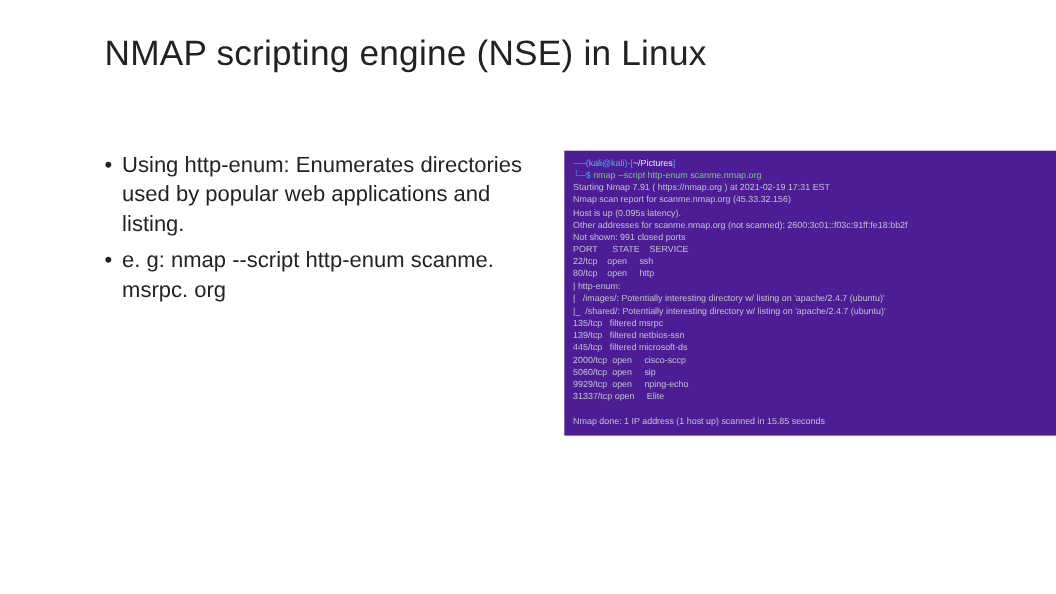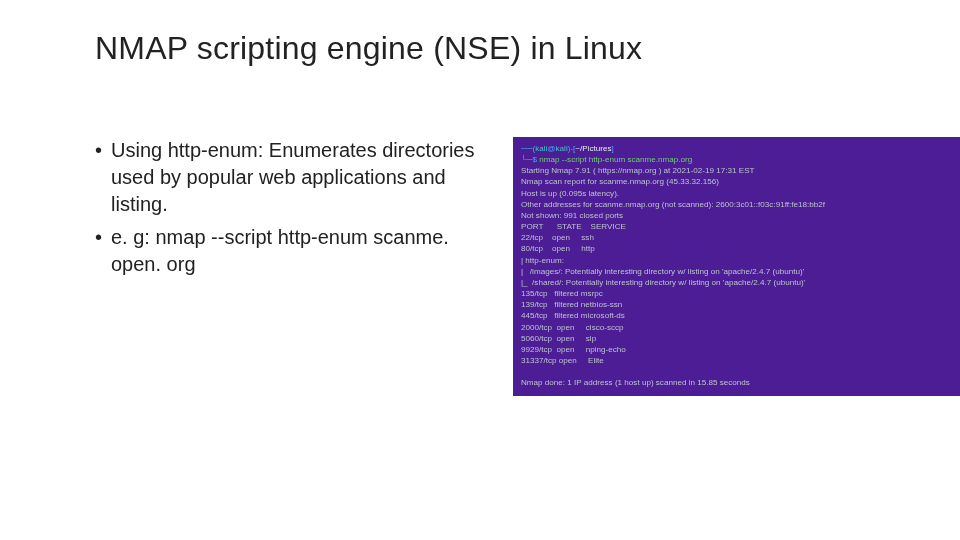--- a/index.html
+++ b/index.html
@@ -54,21 +54,21 @@
 
   <div class="body-row">
 
     <div class="bullets">
       <div class="item">
         <span class="dot">•</span>
         <span>Using http-enum: Enumerates directories used by popular web applications and listing.</span>
       </div>
       <div class="item">
         <span class="dot">•</span>
-        <span>e. g: nmap --script http-enum scanme. open. org</span>
+        <span>e. g: nmap --script http-enum scanme. msrpc. org</span>
       </div>
     </div>
 
     <div class="term-wrap">
 <div class="terminal"><span class="blue">──(</span><span class="cyan">kali</span><span class="blue">@</span><span class="cyan">kali</span><span class="blue">)-[</span><span class="white">~/Pictures</span><span class="blue">]</span>
 <span class="blue">└─$ </span><span class="green">nmap --script http-enum scanme.nmap.org</span>
 <span class="grey">Starting Nmap 7.91 ( https://nmap.org ) at 2021-02-19 17:31 EST</span>
 <span class="grey">Nmap scan report for scanme.nmap.org (45.33.32.156)</span>
 <span class="grey">Host is up (0.095s latency).</span>
 <span class="grey">Other addresses for scanme.nmap.org (not scanned): 2600:3c01::f03c:91ff:fe18:bb2f</span>

